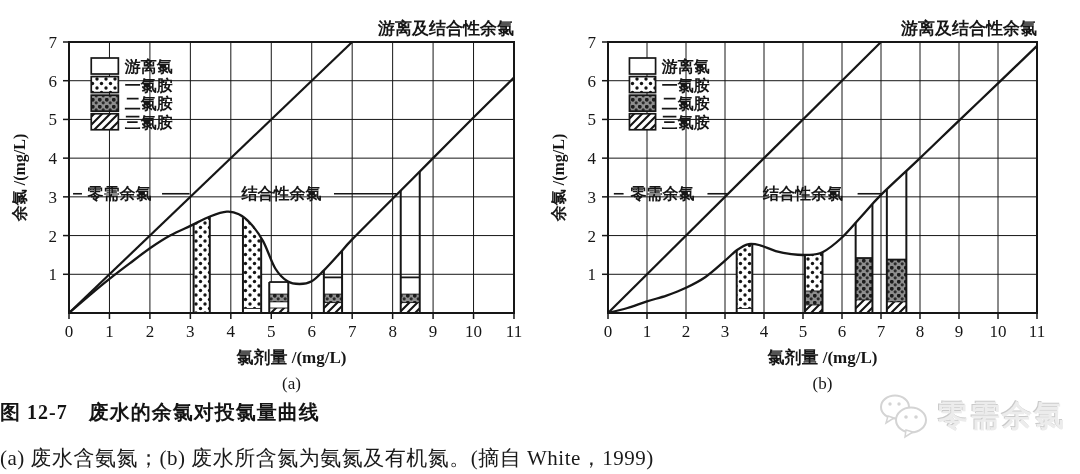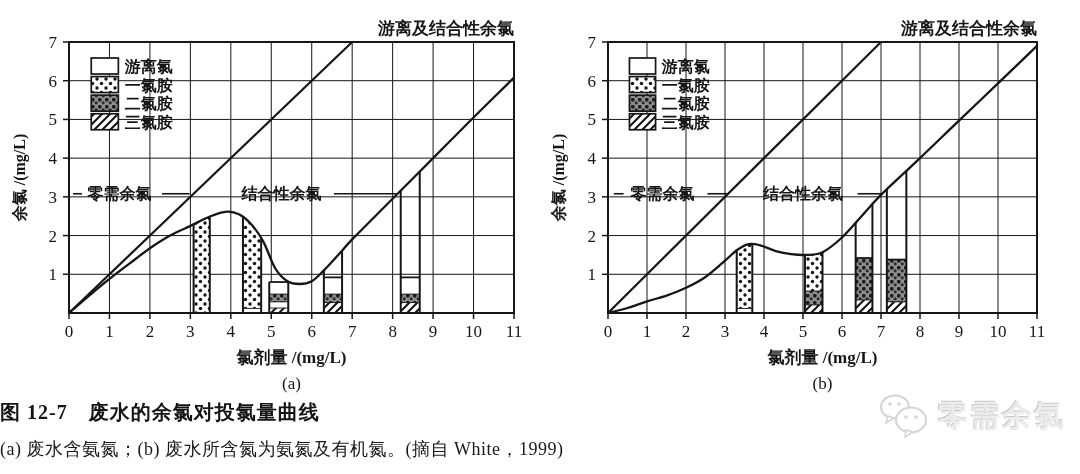--- a/index.html
+++ b/index.html
@@ -3,21 +3,21 @@
 <meta charset="utf-8">
 <style>
   html,body{margin:0;padding:0;background:#fff;}
   .page{position:relative;width:1080px;height:474px;background:#ffffff;overflow:hidden;
         font-family:"Liberation Serif","DejaVu Serif",serif;color:#111;}
   .chart{position:absolute;top:0;width:540px;height:400px;}
   #chartA{left:0;}
   #chartB{left:540px;}
   .caption{position:absolute;left:0;top:399px;width:880px;text-align:left;}
   .caption .cap-title{font-size:20px;font-weight:bold;letter-spacing:1px;color:#141414;}
-  .caption .cap-sub{font-size:18px;margin-top:11px;color:#1a1a1a;letter-spacing:0.5px;}
+  .caption .cap-sub{font-size:21px;margin-top:18px;color:#1a1a1a;letter-spacing:0.5px;}
   .watermark{position:absolute;right:14px;top:392px;display:flex;align-items:center;gap:8px;
              user-select:none;}
   .watermark .wm-text{font-size:30px;font-weight:bold;color:#ececec;
       text-shadow:-1px -1px 0 #c9c9c9, 1px 1px 0 #ffffff;letter-spacing:2px;
       font-family:"Liberation Sans","DejaVu Sans",sans-serif;}
   svg text{font-family:"Liberation Serif","DejaVu Serif",serif;}
 </style>
 </head>
 <body>
 

